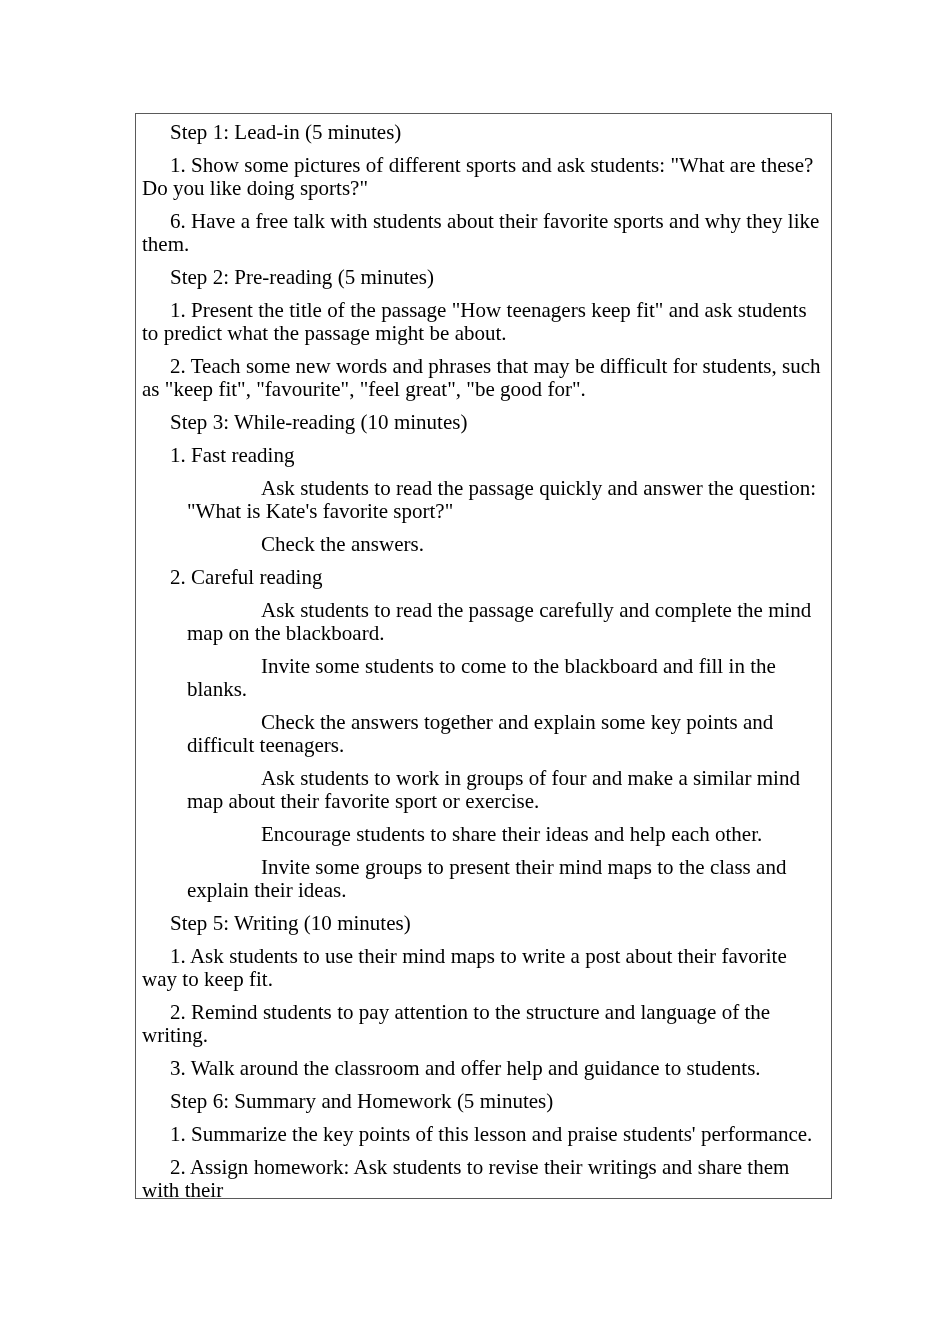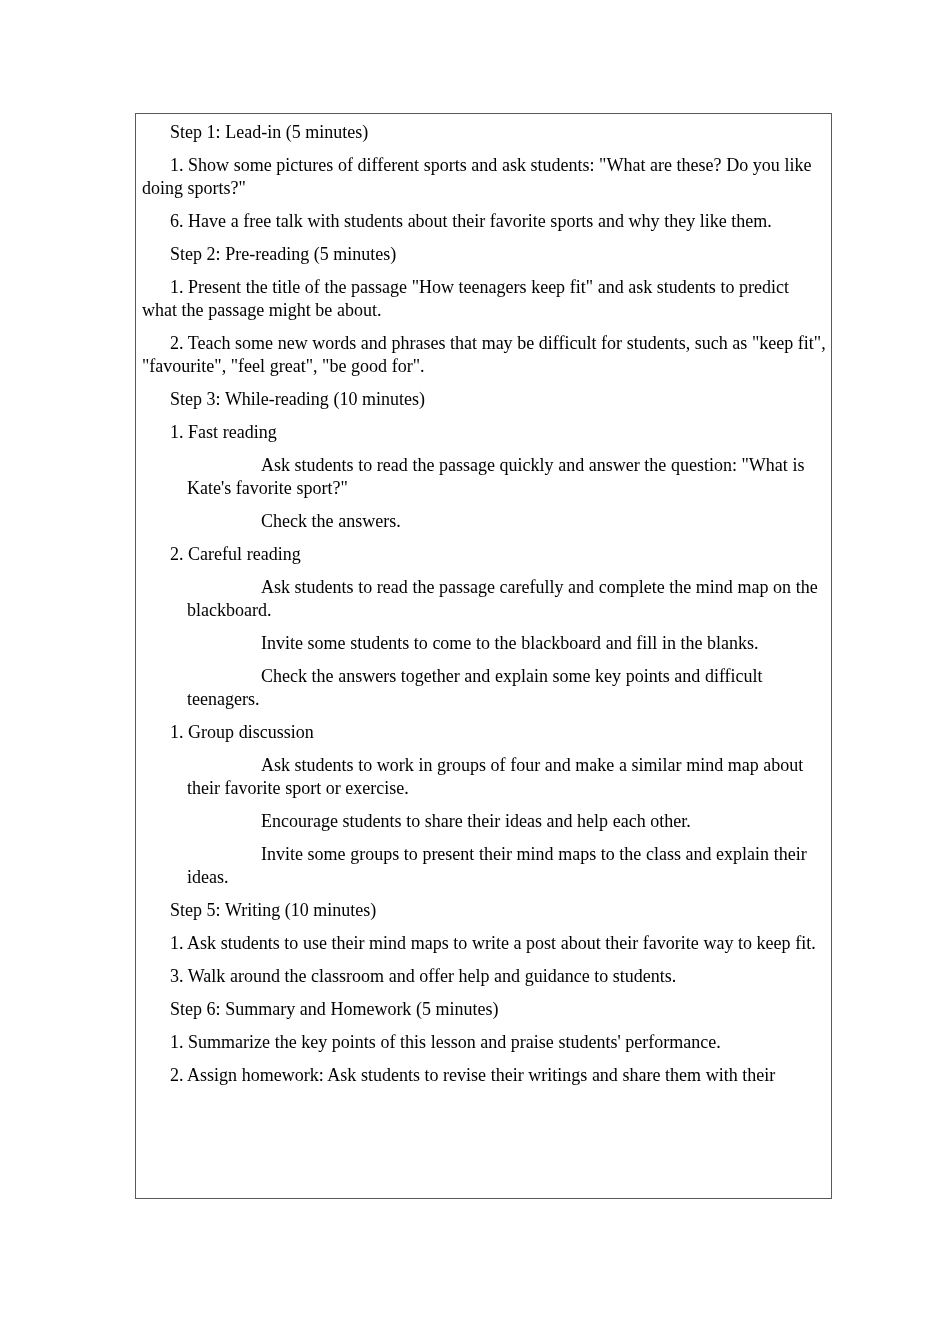--- a/index.html
+++ b/index.html
@@ -32,21 +32,21 @@
     box-sizing: border-box;
     overflow: hidden;
     background: #ffffff;
   }
   .plan-cell {
     box-sizing: border-box;
     padding: 7px 4px 0 6px;
   }
   p.para {
     margin: 0 0 10px 0;
-    font-size: 18px;
+    font-size: 21px;
     line-height: 23px;
     text-align: left;
     white-space: normal;
     word-spacing: 0.1px;
   }
   
   p.lvl1 { text-indent: 28px; }
   p.lvl2 { text-indent: 74px; margin-left: 45px; }
 </style>
 </head>
@@ -62,25 +62,25 @@
         <p class="para lvl1">1. Present the title of the passage "How teenagers keep fit" and ask students to predict what the passage might be about.</p>
         <p class="para lvl1">2. Teach some new words and phrases that may be difficult for students, such as "keep fit", "favourite", "feel great", "be good for".</p>
         <p class="para lvl1">Step 3: While-reading (10 minutes)</p>
         <p class="para lvl1">1. Fast reading</p>
         <p class="para lvl2">Ask students to read the passage quickly and answer the question: "What is Kate's favorite sport?"</p>
         <p class="para lvl2">Check the answers.</p>
         <p class="para lvl1">2. Careful reading</p>
         <p class="para lvl2">Ask students to read the passage carefully and complete the mind map on the blackboard.</p>
         <p class="para lvl2">Invite some students to come to the blackboard and fill in the blanks.</p>
         <p class="para lvl2">Check the answers together and explain some key points and difficult teenagers.</p>
-        <p class="para lvl1">1. Group discussion</p>
         <p class="para lvl2">Ask students to work in groups of four and make a similar mind map about their favorite sport or exercise.</p>
         <p class="para lvl2">Encourage students to share their ideas and help each other.</p>
         <p class="para lvl2">Invite some groups to present their mind maps to the class and explain their ideas.</p>
         <p class="para lvl1">Step 5: Writing (10 minutes)</p>
         <p class="para lvl1">1. Ask students to use their mind maps to write a post about their favorite way to keep fit.</p>
+        <p class="para lvl1">2. Remind students to pay attention to the structure and language of the writing.</p>
         <p class="para lvl1">3. Walk around the classroom and offer help and guidance to students.</p>
         <p class="para lvl1">Step 6: Summary and Homework (5 minutes)</p>
         <p class="para lvl1">1. Summarize the key points of this lesson and praise students' performance.</p>
         <p class="para lvl1">2. Assign homework: Ask students to revise their writings and share them with their</p>
       </div>
   </div>
 </div>
 
 </body></html>

